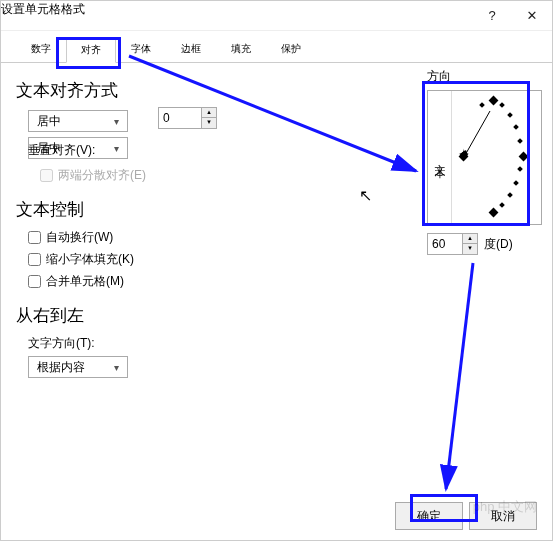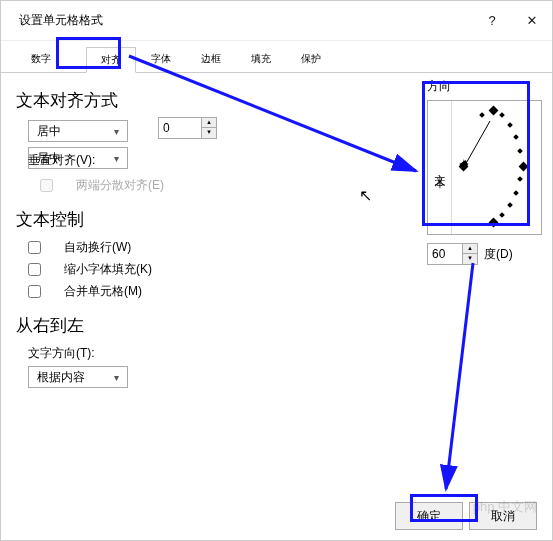--- a/index.html
+++ b/index.html
@@ -14,23 +14,23 @@
     }
     .dialog {
       width: 553px;
       height: 541px;
       background: #fff;
       border: 1px solid #ccc;
       position: relative;
     }
     .titlebar {
       display: flex;
-      align-items: center;
-      height: 40px;
-      padding-left: 18px;
+      align-items: flex-start;
+      height: 30px;
+      padding-left: 0;
       border-bottom: 1px solid #eee;
     }
     .titlebar-title { flex: 1; font-size: 12px; }
     .titlebar-btn {
       width: 40px;
       height: 28px;
       display: flex;
       align-items: center;
       justify-content: center;
       font-size: 13px;
@@ -46,21 +46,20 @@
       border: 1px solid transparent;
       cursor: pointer;
       font-size: 10px;
     }
     .tab.active {
       border: 1px solid #ccc;
       border-bottom: 1px solid #fff;
       background: #fff;
       position: relative;
       top: 1px;
-      margin-left: 20px;
     }
     .highlight-box1 {
       position: absolute;
       left: 55px; top: 36px;
       width: 65px; height: 32px;
       border: 3px solid #1414ff;
       pointer-events: none;
     }
     .highlight-box2 {
       position: absolute;
@@ -123,21 +122,21 @@
       font-size: 7px;
       line-height: 8px;
       text-align: center;
       background: #eee;
       border-bottom: 1px solid #aaa;
     }
     .spin-btn:last-child { border-bottom: none; }
     .checkbox-row {
       display: flex;
       align-items: center;
-      gap: 23px;
+      gap: 5px;
       margin: 5px 0;
       margin-left: 12px;
     }
     .checkbox-row input { width: 13px; height: 13px; }
     .disabled { color: #aaa; }
     .orientation-panel {
       position: absolute;
       right: 10px;
       top: 5px;
       width: 115px;

